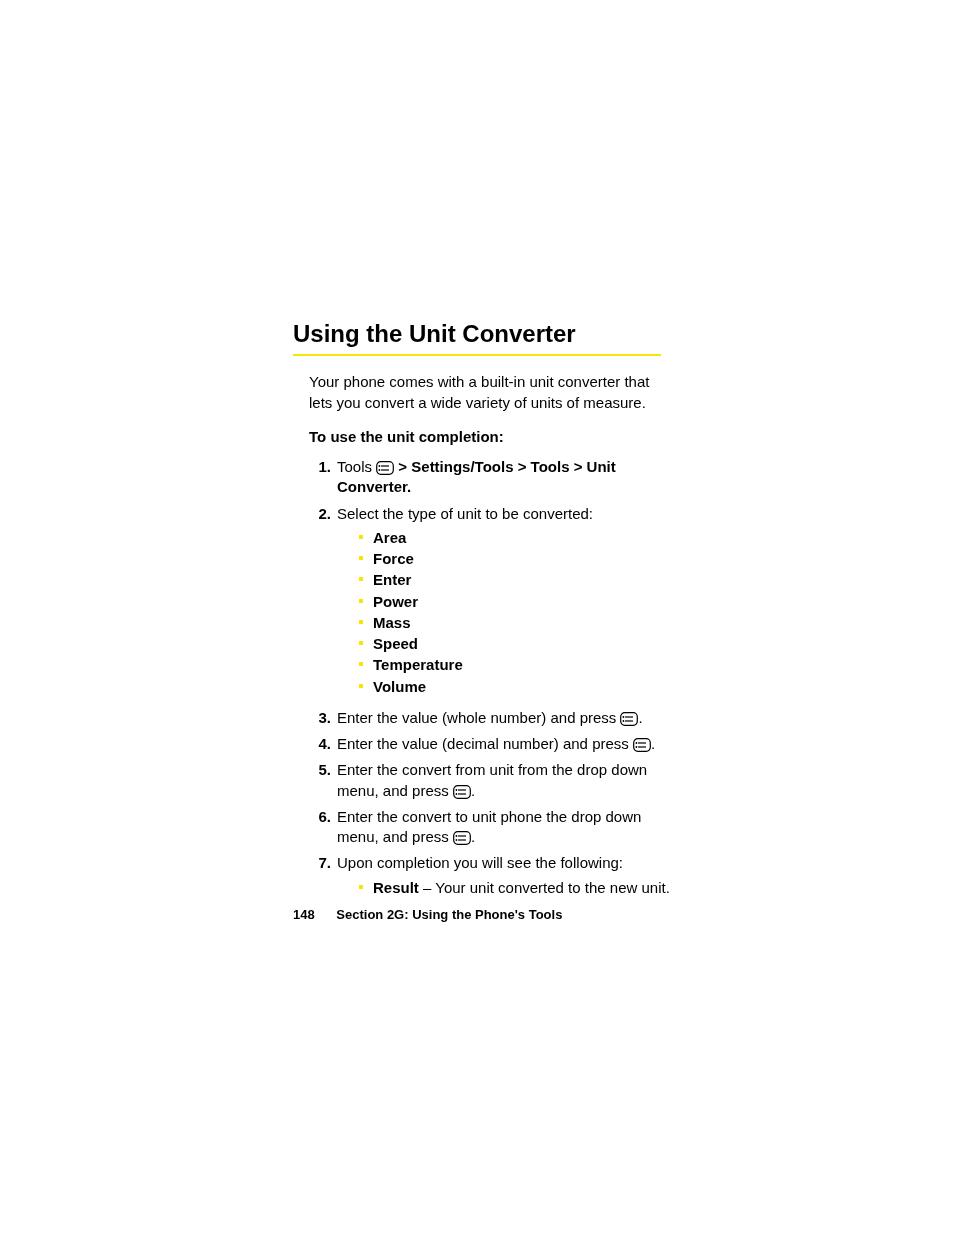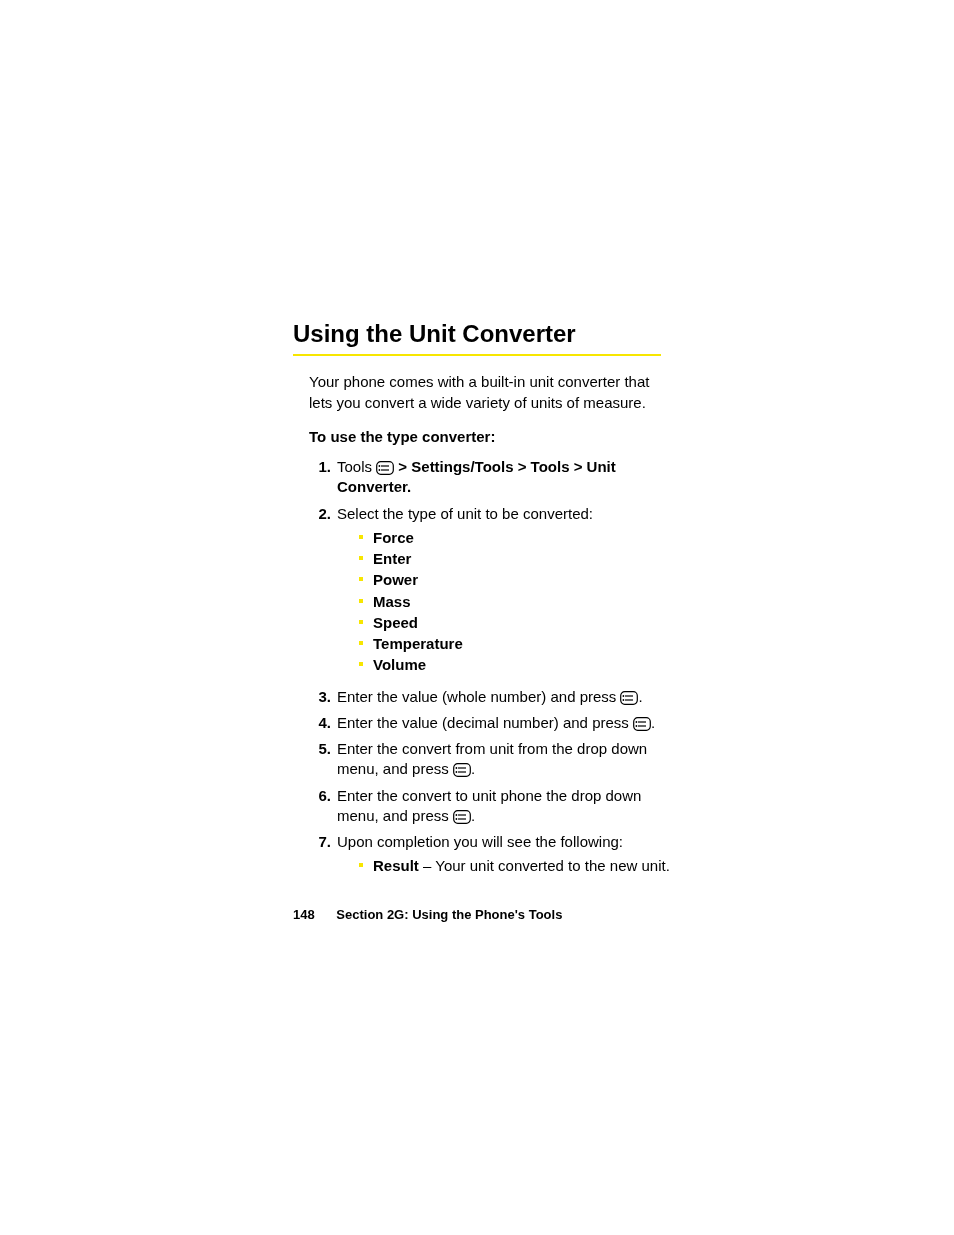--- a/index.html
+++ b/index.html
@@ -104,39 +104,40 @@
 </head>
 <body>
 
 <div class="page">
 
   <h1 class="heading">Using the Unit Converter</h1>
   <div class="rule"></div>
 
   <p class="intro">Your phone comes with a built-in unit converter that lets you convert a wide variety of units of measure.</p>
 
-  <p class="subhead">To use the type converter:</p>
+  <p class="subhead">To use the unit completion:</p>
 
   <ol class="steps">
 
     <li>
       <span class="num">1.</span>
       <span>Tools </span><span class="menu-key"><svg width="18" height="14" viewBox="0 0 18 14">
             <rect x="0.7" y="0.7" width="16.6" height="12.6" rx="4" ry="4" fill="none" stroke="#000" stroke-width="1.2"></rect>
             <line x1="5" y1="5" x2="13" y2="5" stroke="#000" stroke-width="1.2"></line>
             <line x1="5" y1="9" x2="13" y2="9" stroke="#000" stroke-width="1.2"></line>
             <circle cx="3.4" cy="5" r="0.9" fill="#000"></circle>
             <circle cx="3.4" cy="9" r="0.9" fill="#000"></circle>
           </svg></span><span class="bold"> &gt; Settings/Tools &gt; Tools &gt; Unit Converter.</span>
     </li>
 
     <li>
       <span class="num">2.</span>
       <span>Select the type of unit to be converted:</span>
       <ul class="units">
+        <li>Area</li>
         <li>Force</li>
         <li>Enter</li>
         <li>Power</li>
         <li>Mass</li>
         <li>Speed</li>
         <li>Temperature</li>
         <li>Volume</li>
       </ul>
     </li>
 

